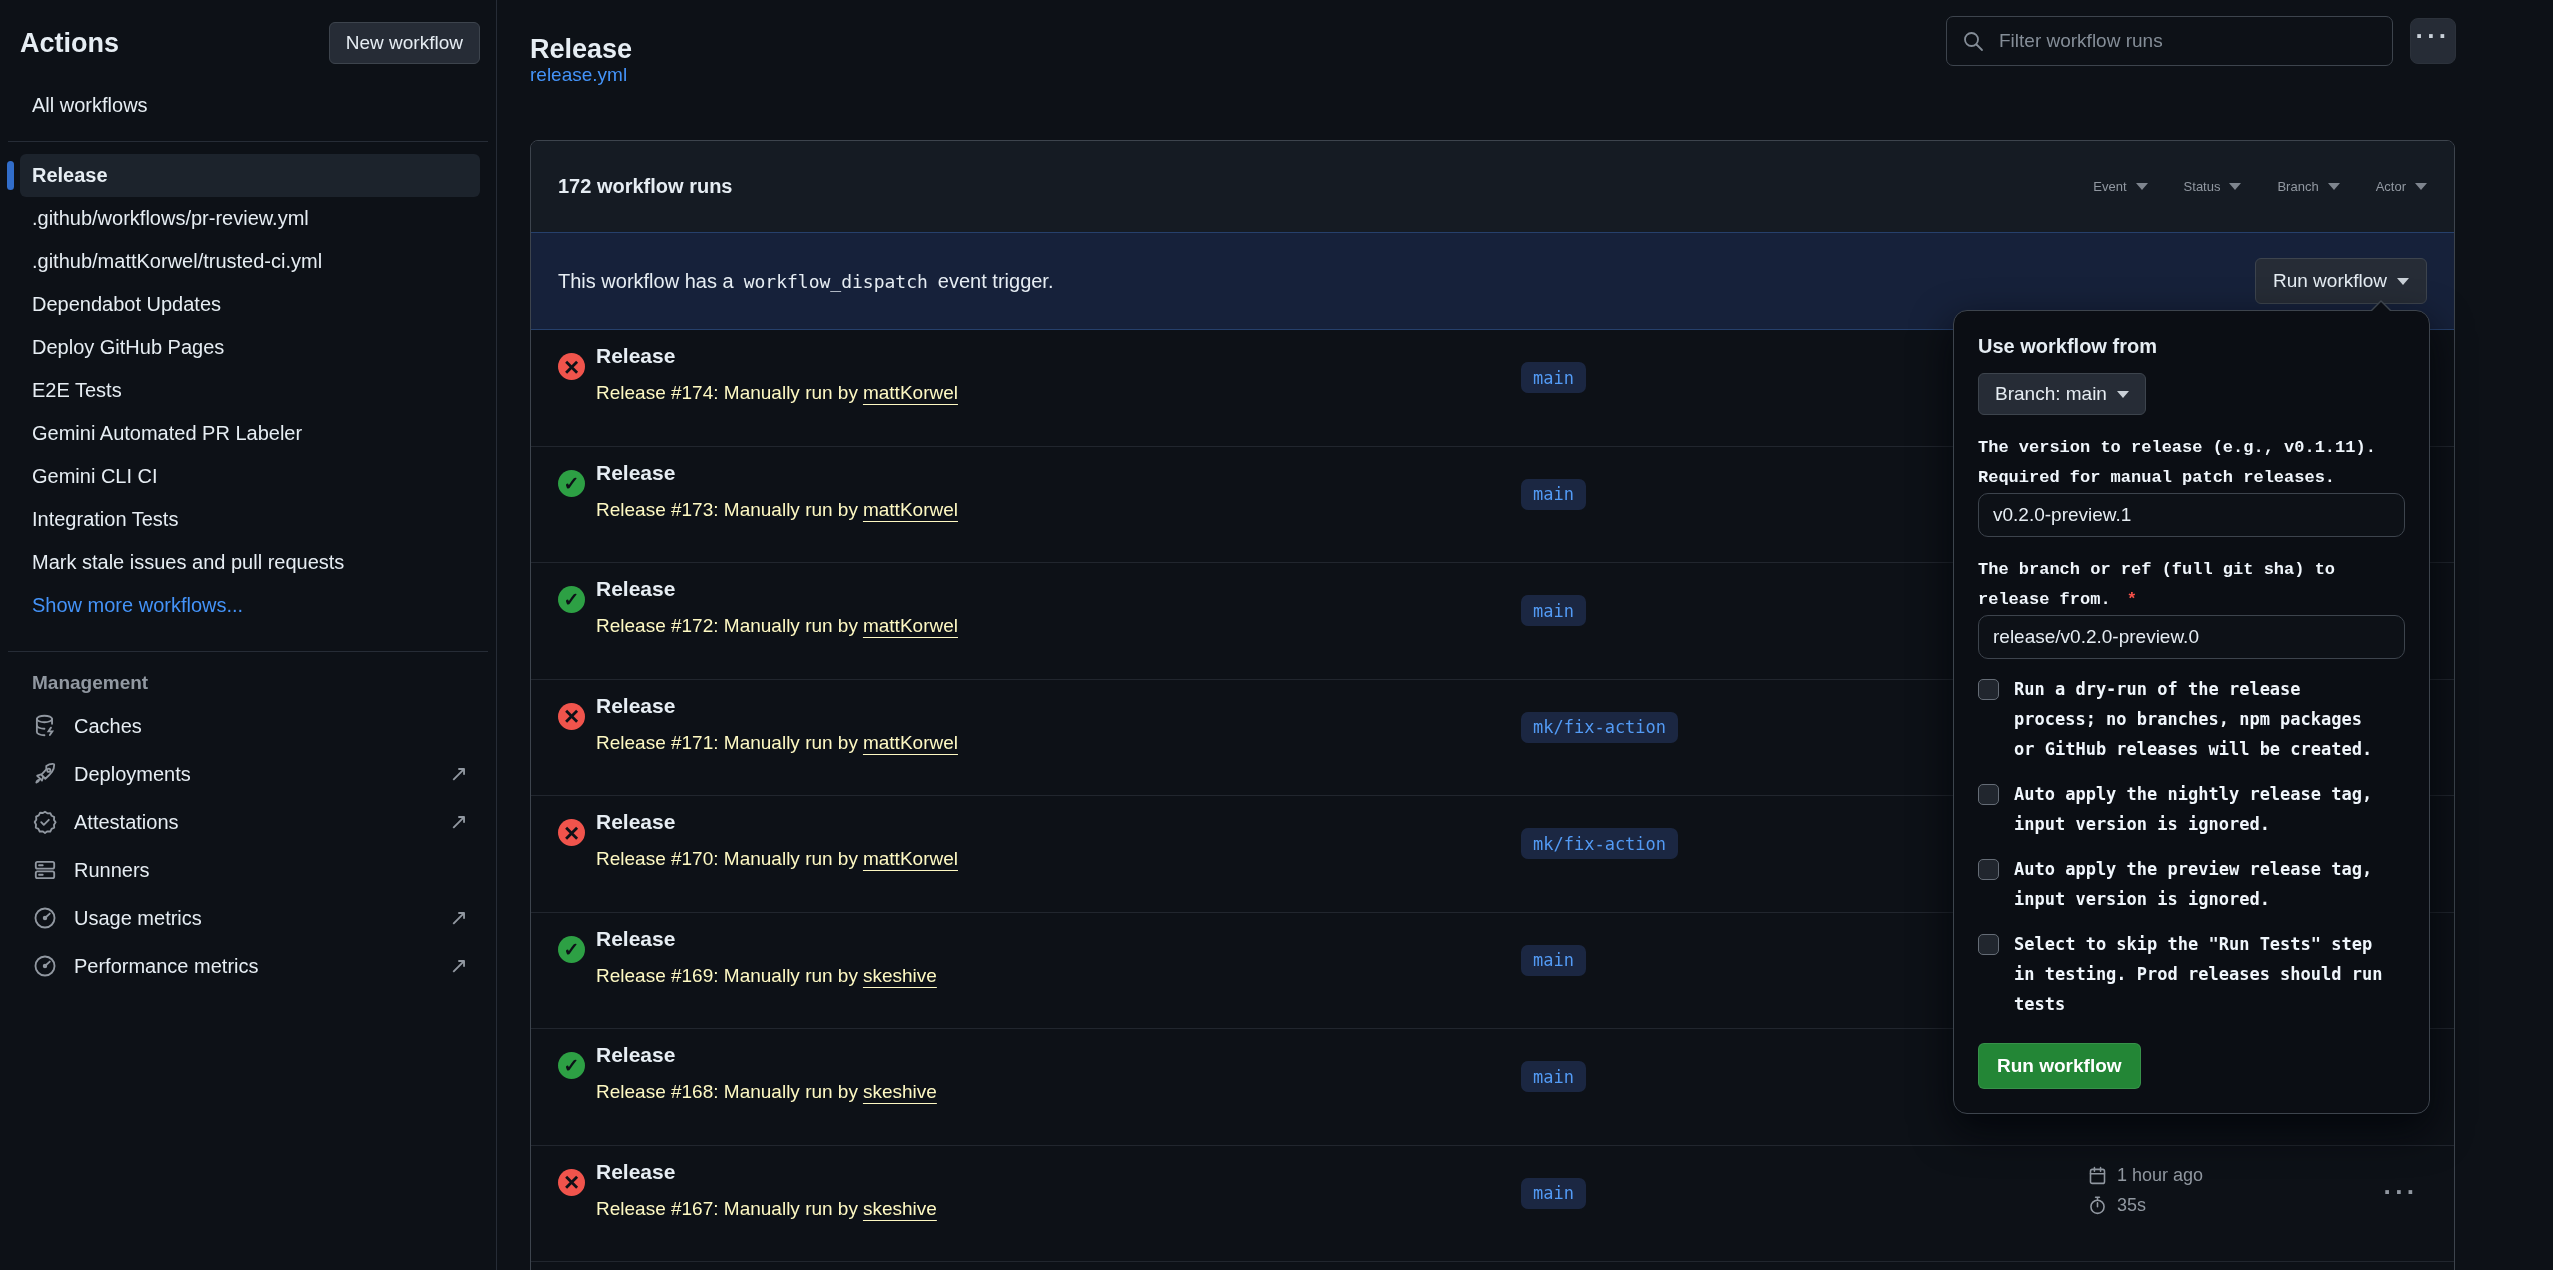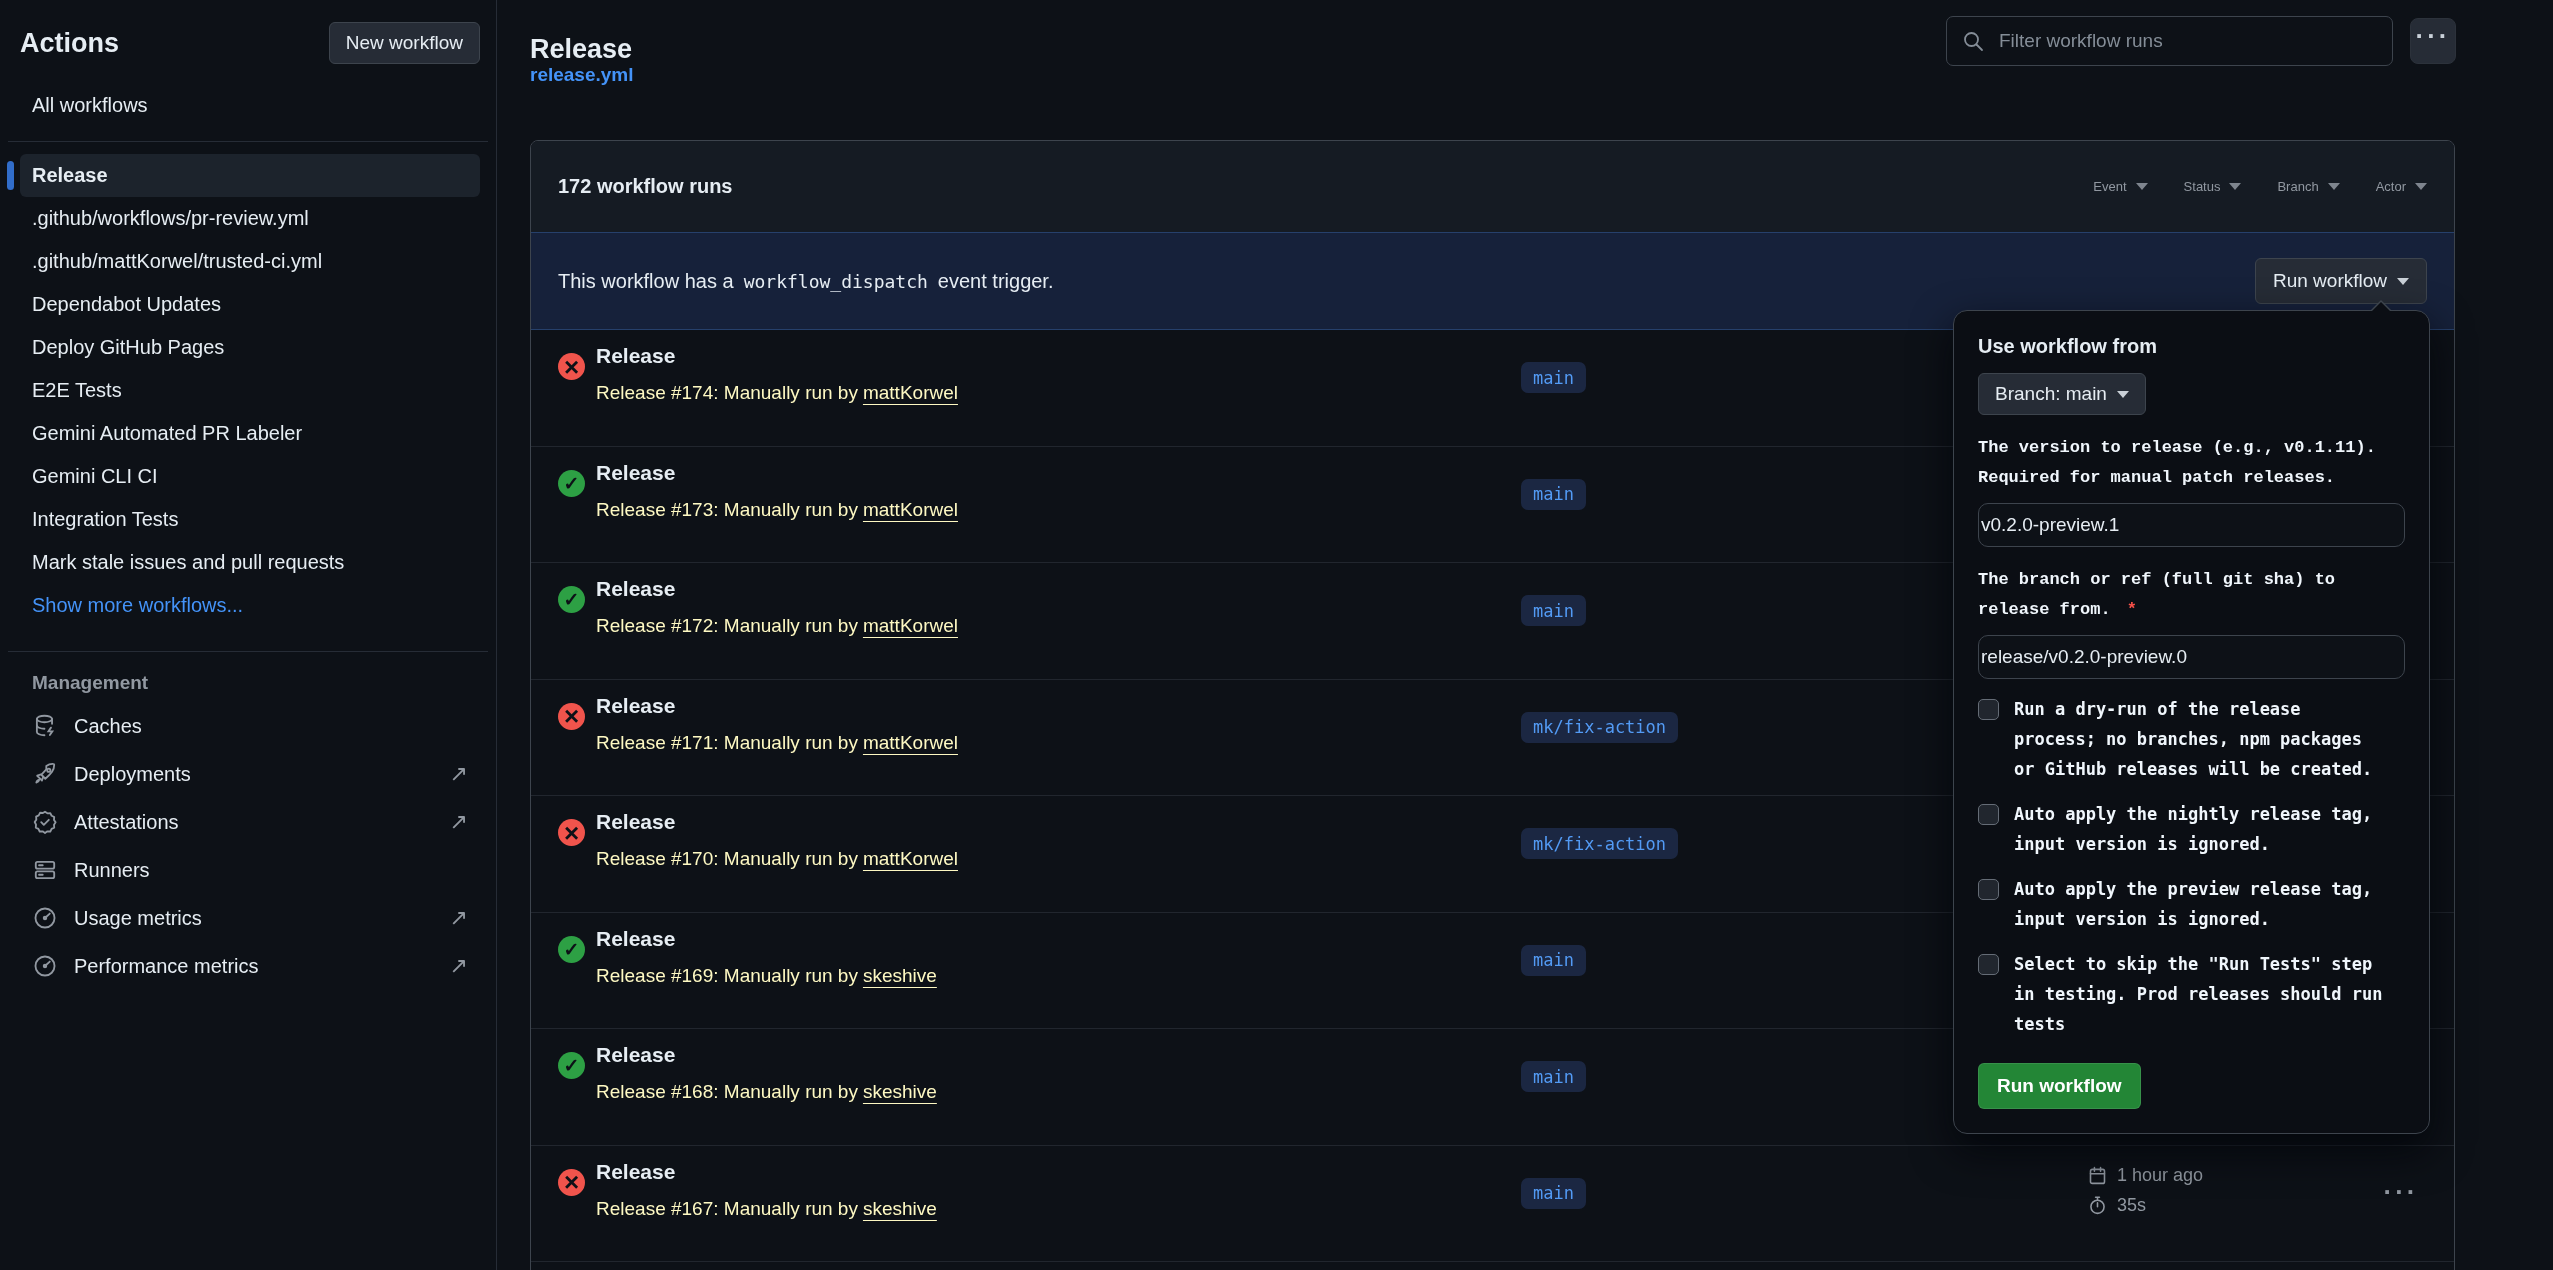--- a/index.html
+++ b/index.html
@@ -24,21 +24,21 @@
   .wf-item.link{color:#4493f8;}
   .mgmt-title{margin:20px 0 8px 12px;font-size:19px;font-weight:700;color:#9198a1;}
   .mgmt-item{display:flex;align-items:center;gap:16px;height:48px;padding:0 12px;font-size:20px;
              border-radius:6px;cursor:pointer;}
   .mgmt-item .icon{width:26px;height:26px;color:#9198a1;flex:none;display:inline-flex;}
   .mgmt-item .icon svg{width:26px;height:26px;}
   .ext-arrow{margin-left:auto;color:#9198a1;font-size:22px;}
 
   
   .page-title{position:absolute;left:530px;top:16px;font-size:27px;font-weight:700;}
-  .wf-file-link{position:absolute;left:530px;top:64px;font-size:19px;color:#4493f8;cursor:pointer;font-weight:bold;}
+  .wf-file-link{position:absolute;left:530px;top:64px;font-size:19px;color:#4493f8;cursor:pointer;}
   .filter-box{position:absolute;left:1946px;top:16px;width:447px;height:50px;box-sizing:border-box;
               border:1px solid #3d444d;border-radius:7px;display:flex;align-items:center;gap:12px;
               padding:0 14px;background:#0d1117;}
   .filter-box svg{width:24px;height:24px;color:#848d97;flex:none;}
   .filter-input{background:transparent;border:none;outline:none;color:#e6edf3;font-size:19px;
                 font-family:"Liberation Sans",sans-serif;width:100%;}
   .filter-input::placeholder{color:#848d97;}
   .kebab-btn{position:absolute;left:2410px;top:18px;width:46px;height:46px;background:#262c36;
              border:1px solid #2c323b;border-radius:8px;cursor:pointer;color:#c9d1d9;
              display:flex;align-items:center;justify-content:center;}
@@ -86,22 +86,22 @@
           background:#0b0e14;border:1px solid #3d444d;border-radius:14px;padding:24px;
           box-shadow:0 16px 40px rgba(1,4,9,.8);}
   .dialog::before{content:"";position:absolute;top:-11px;right:37px;width:0;height:0;
           border-left:11px solid transparent;border-right:11px solid transparent;border-bottom:11px solid #3d444d;}
   .dialog::after{content:"";position:absolute;top:-9px;right:38px;width:0;height:0;
           border-left:10px solid transparent;border-right:10px solid transparent;border-bottom:10px solid #0b0e14;}
   .dlg-heading{font-size:20px;font-weight:700;margin-bottom:15px;}
   .dlg-desc{font-family:Liberation Mono, monospace;font-weight:700;font-size:17px;line-height:30px;
             margin-top:18px;color:#f0f6fc;}
   .req-star{color:#f85149;margin-left:6px;}
-  .dlg-input{display:block;width:100%;box-sizing:border-box;margin-top:10px;background:#0d1117;
-             border:1px solid #3d444d;border-radius:10px;padding:10px 2px;color:#e6edf3;
+  .dlg-input{display:block;width:100%;box-sizing:border-box;background:#0d1117;
+             border:1px solid #3d444d;border-radius:10px;padding:10px 14px;color:#e6edf3;
              font-size:19px;font-family:"Liberation Sans",sans-serif;outline:none;}
   .cb-row{display:flex;gap:15px;margin-top:15px;cursor:pointer;}
   .checkbox{width:21px;height:21px;flex:none;margin-top:5px;background:#21262e;
             border:1.5px solid #656c76;border-radius:5px;box-sizing:border-box;}
   .cb-label{font-family:"DejaVu Sans Mono",monospace;font-weight:700;font-size:17px;line-height:30px;
             width:372px;color:#f0f6fc;}
   .btn-green{margin-top:24px;background:#238636;border:1px solid rgba(240,246,252,.1);border-radius:6px;
              color:#ffffff;font-size:19px;font-weight:700;padding:11px 18px;cursor:pointer;
              font-family:"Liberation Sans",sans-serif;}
 </style>

